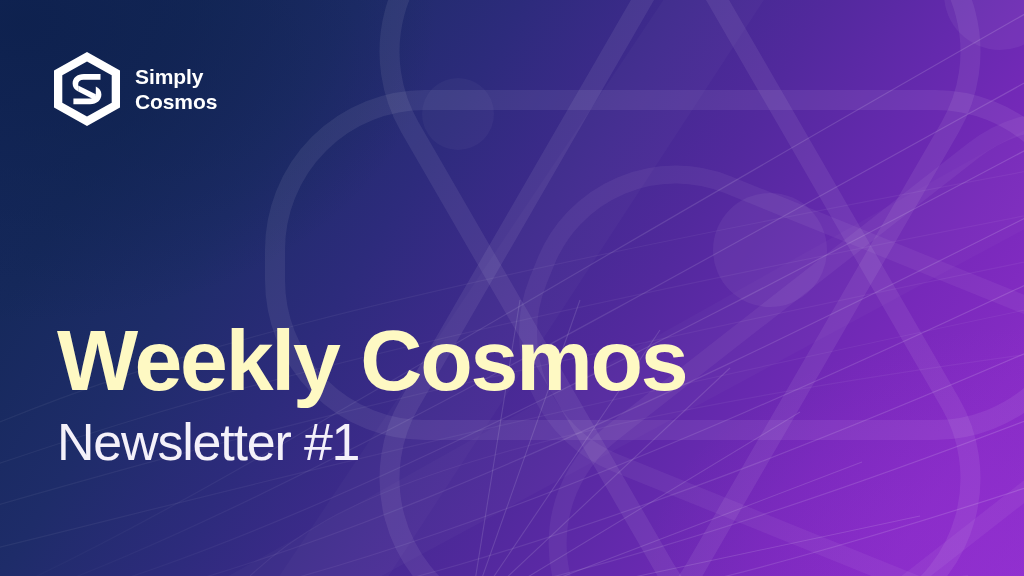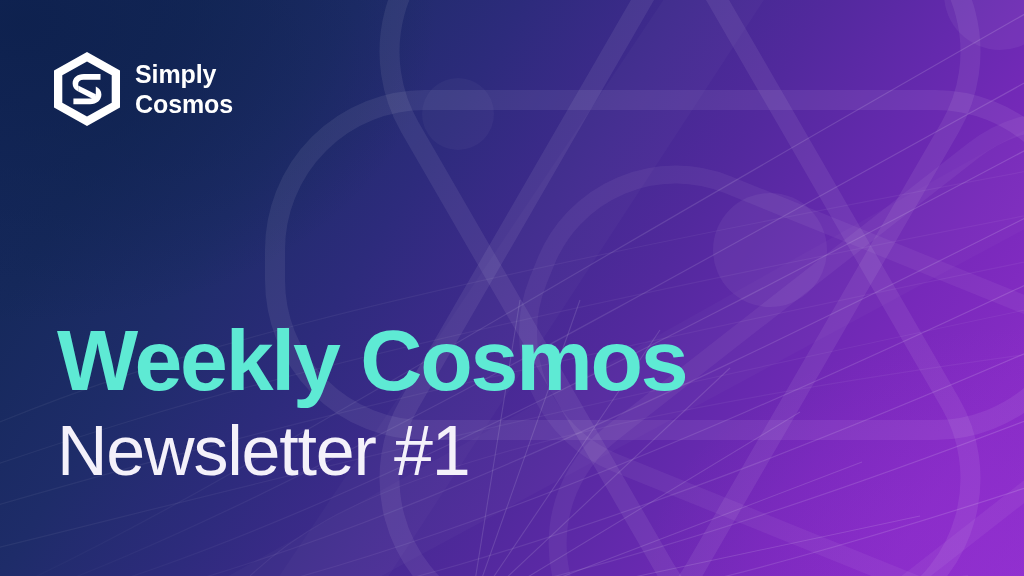--- a/index.html
+++ b/index.html
@@ -64,46 +64,46 @@
   .logo-mark { width: 66px; height: 74px; flex: 0 0 auto; }
   .logo-mark svg { display: block; width: 100%; height: 100%; }
   .logo-word {
     display: flex;
     flex-direction: column;
     justify-content: center;
     color: #ffffff;
   }
   .logo-word span {
     display: block;
-    font-size: 25px;
+    font-size: 21px;
     line-height: 1.2;
     font-weight: 700;
     letter-spacing: -0.1px;
   }
 
   
   .headline {
     position: absolute;
     left: 57px;
     top: 318px;
     z-index: 6;
   }
   .title-main {
     margin: 0;
-    color: #5eead4;
+    color: #fef9c3;
     font-size: 86px;
     line-height: 0.98;
     font-weight: 700;
     letter-spacing: -2.2px;
     white-space: nowrap;
   }
   .title-sub {
     margin: 14px 0 0 0;
     color: #f4f1fa;
-    font-size: 70px;
+    font-size: 52px;
     line-height: 1.0;
     font-weight: 300;
     letter-spacing: -1.2px;
     white-space: nowrap;
   }
 </style>
 </head>
 <body>
 
 <div class="banner">

